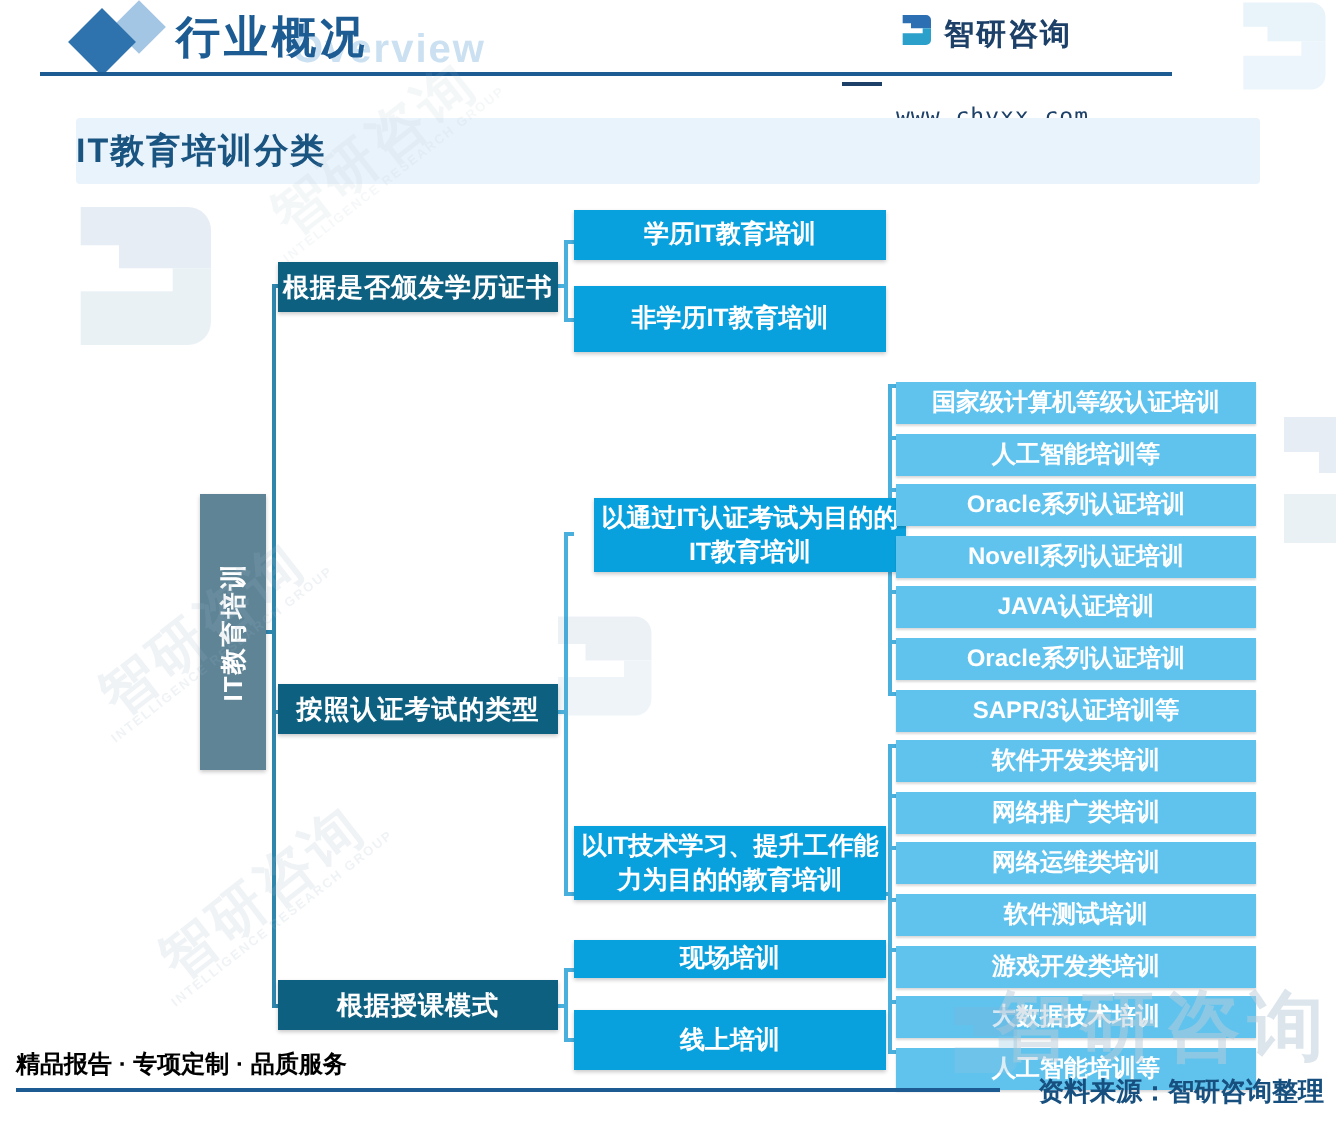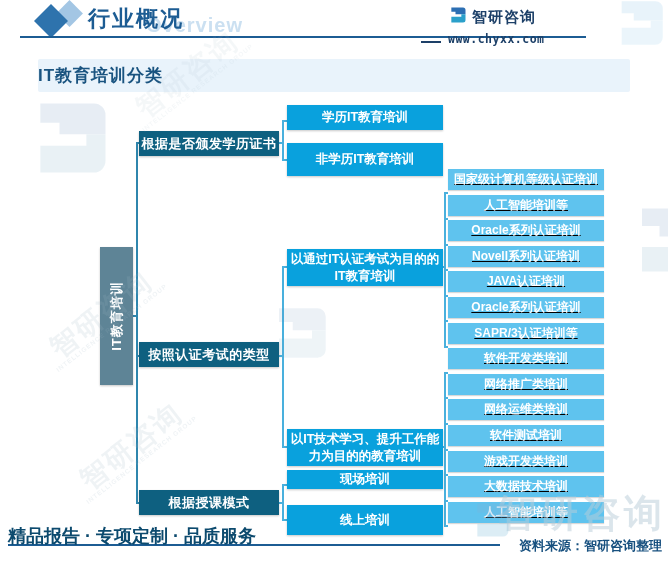--- a/index.html
+++ b/index.html
@@ -9,42 +9,42 @@
   .hdr{position:absolute;left:0;top:0;width:563px;height:46px;}
   .diamond{position:absolute;}
   .diamond-back{left:60px;top:4px;width:19px;height:19px;background:#a3c6e4;transform:rotate(45deg);}
   .diamond-front{left:39px;top:9px;width:24px;height:24px;background:#2e73ad;transform:rotate(45deg);}
   .sec-ghost{position:absolute;left:146px;top:14px;font-size:20px;font-weight:bold;color:#cbe0f1;z-index:1;letter-spacing:1px;}
   .sec-title{position:absolute;left:88px;top:4px;font-size:22px;font-weight:bold;color:#1c5c93;z-index:2;letter-spacing:2px;}
   .hdr-line{position:absolute;left:20px;top:36px;width:566px;height:2px;background:#1c5c93;}
   .brand{position:absolute;right:5px;top:5px;width:110px;}
   .brand-row{display:flex;align-items:center;gap:4px;}
   .brand-name{font-size:15px;font-weight:bold;color:#1d4068;letter-spacing:1px;}
-  .brand-url{font-family:"DejaVu Sans Mono","Liberation Mono",monospace;font-size:11.5px;font-weight:bold;color:#1d4068;margin-top:3px;letter-spacing:.5px;}
+  .brand-url{font-family:"DejaVu Sans Mono","Liberation Mono",monospace;font-size:11.5px;font-weight:normal;color:#1d4068;margin-top:21px;letter-spacing:.5px;}
   .url-dash{position:absolute;left:-27px;top:36px;width:20px;height:2px;background:#1d4068;}
   
   .title-bar{position:absolute;left:38px;top:59px;width:592px;height:33px;background:#e9f3fb;border-radius:2px;
              display:flex;align-items:center;justify-content:flex-start;z-index:2;}
   .title-bar span{font-size:17px;font-weight:bold;color:#1a5480;letter-spacing:1px;}
   
   .node{position:absolute;color:#fff;display:flex;align-items:center;justify-content:center;
         text-align:center;box-shadow:0 1px 2px rgba(0,0,0,.22);z-index:3;}
   .root{left:100px;top:247px;width:33px;height:138px;background:#5e8496;}
   .root span{transform:rotate(-90deg);white-space:nowrap;font-size:13px;font-weight:bold;letter-spacing:1px;}
   .cat{left:139px;width:140px;height:25px;background:#0e6080;font-size:13px;font-weight:bold;letter-spacing:.5px;}
   .mid{left:287px;width:156px;background:#09a1dd;font-size:12.5px;font-weight:bold;line-height:1.3;padding:0 2px;box-sizing:border-box;}
-  .rcol{position:absolute;left:448px;top:169px;width:156px;display:flex;flex-direction:column;gap:4.6px;z-index:3;text-decoration:underline;}
+  .rcol{position:absolute;left:448px;top:191px;width:180px;display:flex;flex-direction:column;gap:4.6px;z-index:3;}
   .ritem{height:21px;background:#5fc3ee;color:#fff;font-size:12px;font-weight:bold;
          display:flex;align-items:center;justify-content:center;box-shadow:0 1px 1px rgba(0,0,0,.15);}
   .ln{position:absolute;background:#49b0dd;z-index:2;}
   .ln-dark{background:#2f86ad;}
   
   .ftr-line{position:absolute;left:8px;top:544px;width:492px;height:2px;background:#1c5c93;z-index:4;}
   .ftr-source{position:absolute;right:6px;top:537px;font-size:13px;font-weight:bold;color:#17507f;z-index:6;}
-  .ftr-services{position:absolute;left:8px;top:524px;font-size:18px;font-weight:bold;color:#0c4a6e;z-index:6;}
+  .ftr-services{position:absolute;left:8px;top:524px;font-size:12px;font-weight:bold;color:#000000;z-index:6;}
   
   .wm{position:absolute;pointer-events:none;z-index:5;}
   .wm-diag{transform:rotate(-38deg);color:#9fb6c4;opacity:.16;font-weight:bold;text-align:center;line-height:1;}
   .wm-diag .big{font-size:28px;letter-spacing:2px;}
   .wm-diag .small{font-size:6.5px;letter-spacing:1px;}
   .wm-bottext{right:2px;top:488px;font-size:38px;font-weight:bold;color:#b9cdd9;opacity:.5;letter-spacing:4px;}
 </style>
 </head>
 <body>
 
@@ -129,24 +129,24 @@
   <div class="node cat" style="top:490px;font-family:Liberation Serif, serif;">
     <span>根据授课模式</span>
   </div>
 
   <div class="node mid" style="top:105px;height:25px;">
     <span>学历IT教育培训</span>
   </div>
   <div class="node mid" style="top:143px;height:33px;">
     <span>非学历IT教育培训</span>
   </div>
-  <div class="node mid" style="top:249px;height:37px;">
+  <div class="node mid" style="top:249px;height:37px;margin-left:10px;">
     <span>以通过IT认证考试为目的的IT教育培训</span>
   </div>
-  <div class="node mid" style="top:429px;height:37px;">
+  <div class="node mid" style="top:413px;height:37px;">
     <span>以IT技术学习、提升工作能力为目的的教育培训</span>
   </div>
   <div class="node mid" style="top:470px;height:19px;">
     <span>现场培训</span>
   </div>
   <div class="node mid" style="top:505px;height:30px;">
     <span>线上培训</span>
   </div>
 
   <div class="rcol">

